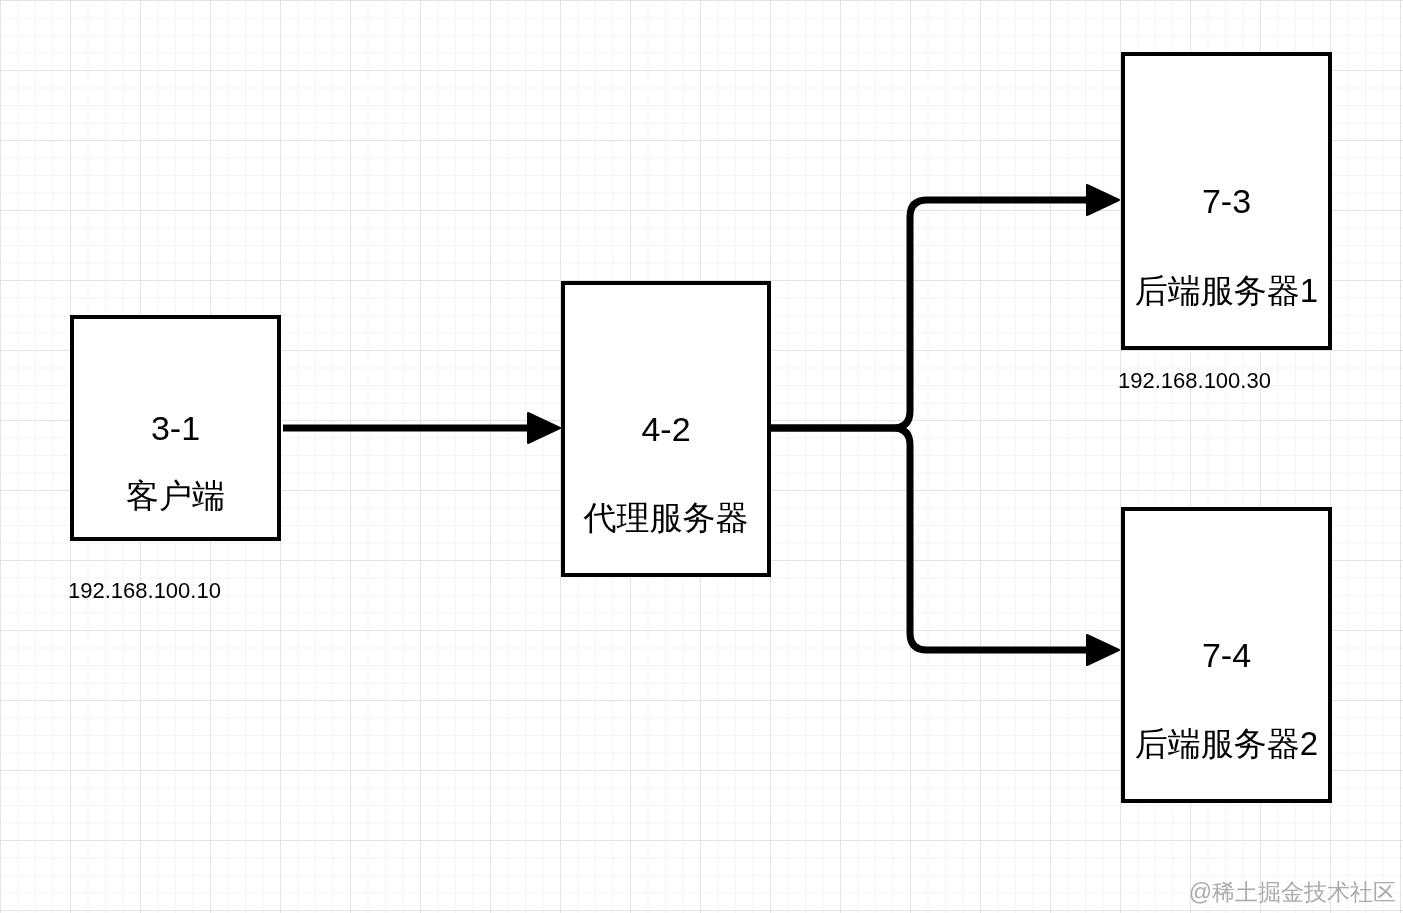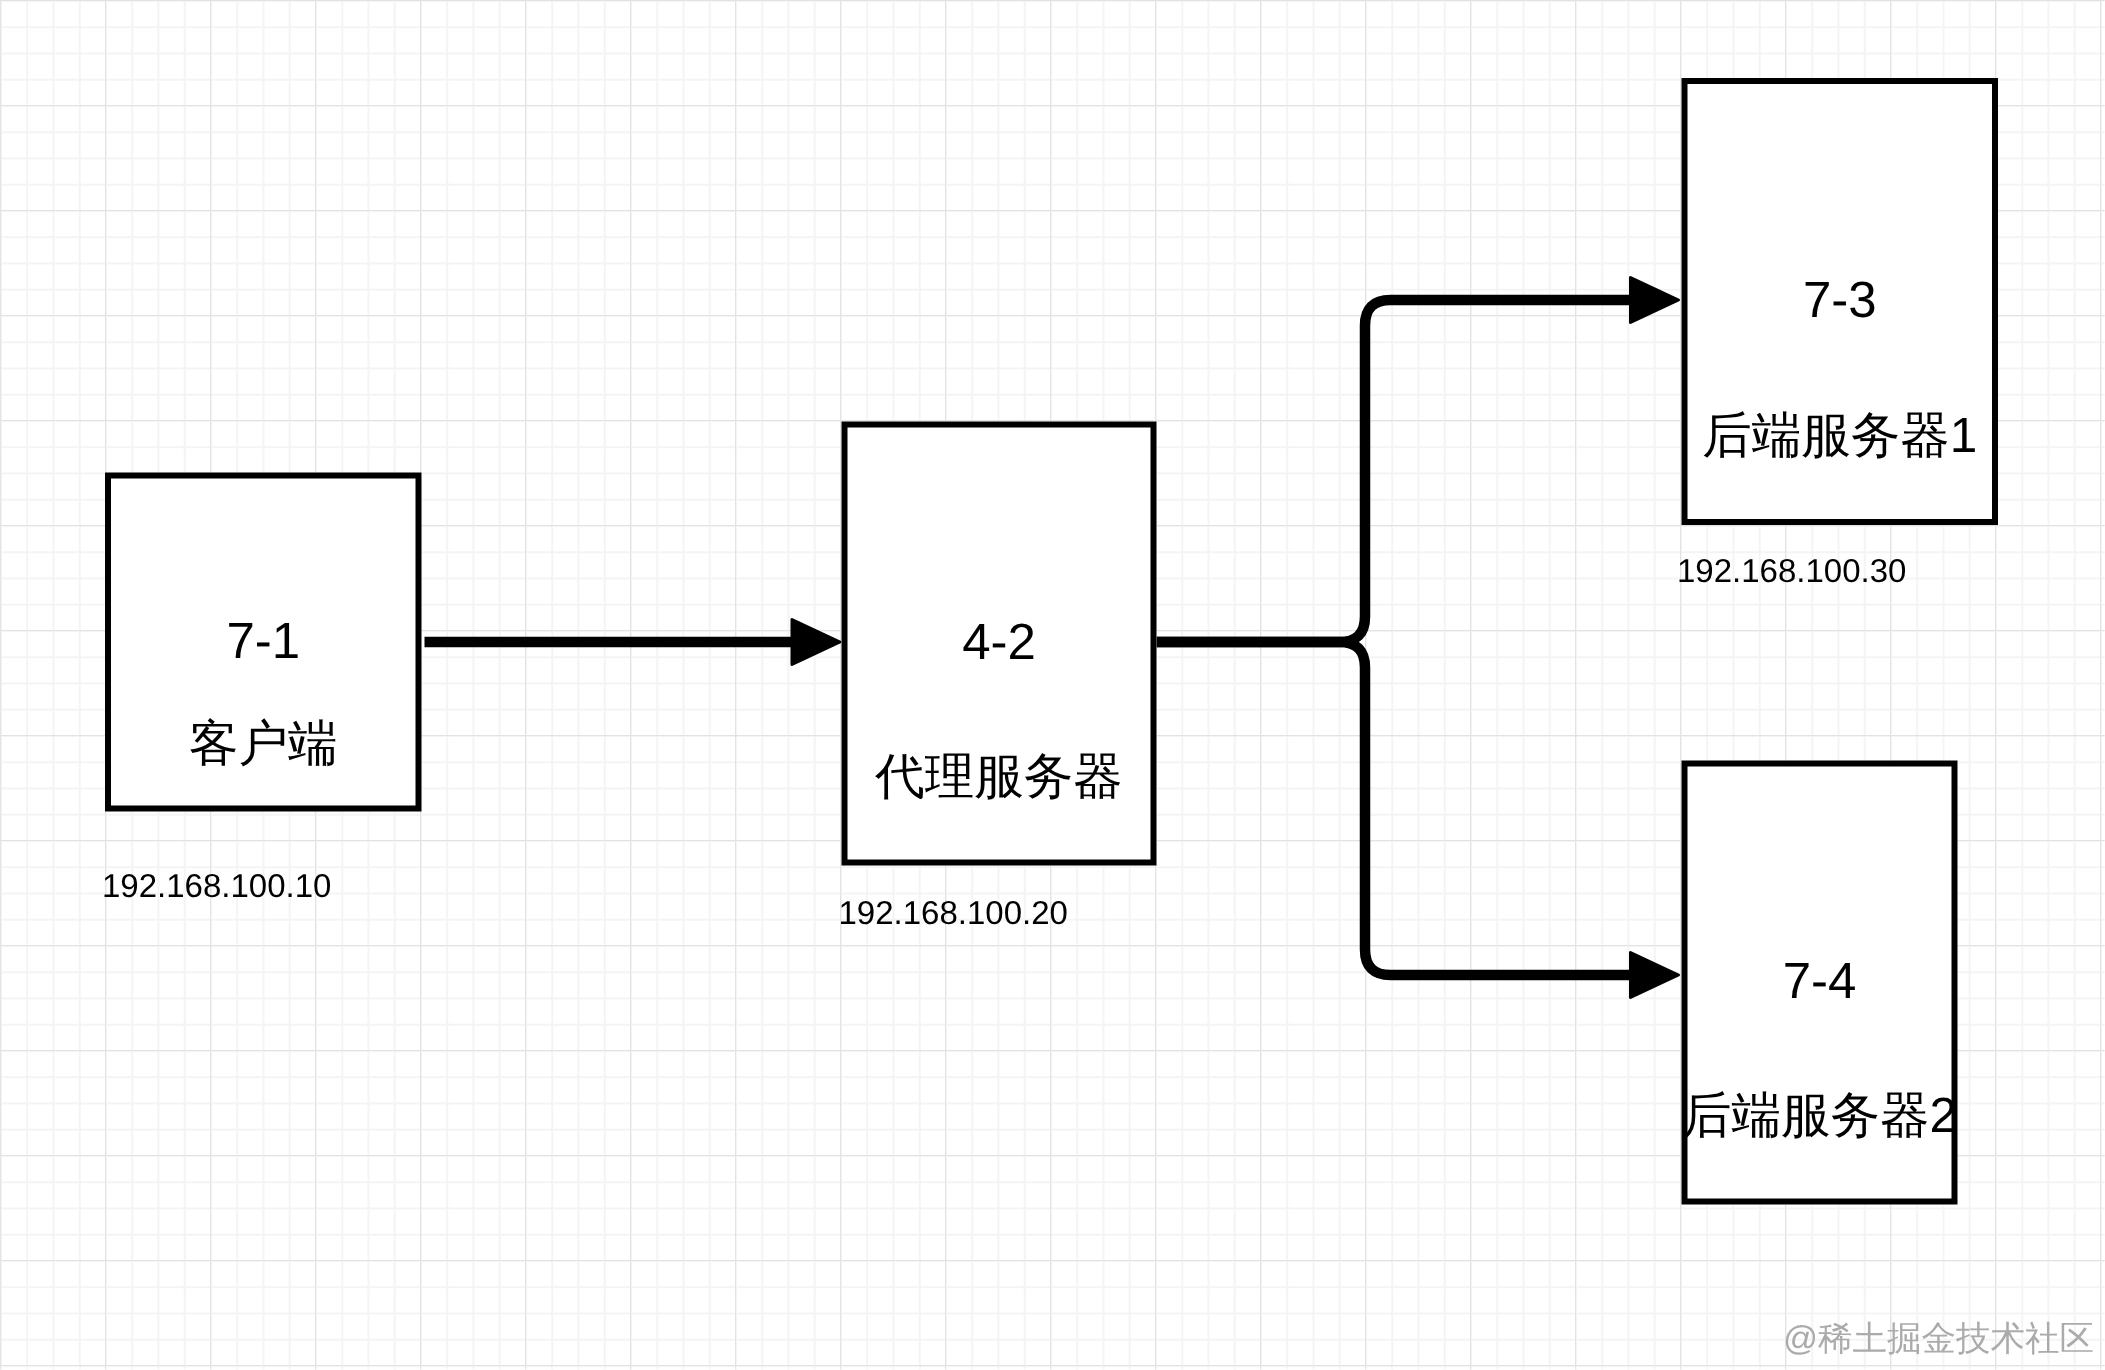--- a/index.html
+++ b/index.html
@@ -68,21 +68,21 @@
   }
   .ip-label {
     position: absolute;
     font-size: 22px;
     color: #000000;
     white-space: nowrap;
   }
   #node-client   { left: 70px;   top: 315px; width: 211px; height: 226px; }
   #node-proxy    { left: 561px;  top: 281px; width: 210px; height: 296px; }
   #node-backend1 { left: 1121px; top: 52px;  width: 211px; height: 298px; }
-  #node-backend2 { left: 1121px; top: 507px; width: 184px; height: 296px; }
+  #node-backend2 { left: 1121px; top: 507px; width: 211px; height: 296px; }
   #ip-client   { left: 68px;   top: 578px; }
   #ip-proxy    { left: 559px;  top: 596px; }
   #ip-backend1 { left: 1118px; top: 368px; }
   #ip-backend2 { left: 1118px; top: 824px; }
   .watermark {
     position: absolute;
     right: 7px;
     bottom: 5px;
     font-size: 23px;
     color: #ababab;
@@ -105,30 +105,29 @@
       <polygon points="1119,200 1087,185 1087,215"></polygon>
     </g>
 
     <g>
       <path d="M 771 428 L 893 428 Q 910 428 910 445 L 910 633 Q 910 650 927 650 L 1090 650"></path>
       <polygon points="1119,650 1087,635 1087,665"></polygon>
     </g>
   </svg>
 
   <div class="node" id="node-client">
-    <span class="title">7-1</span>
+    <span class="title">3-1</span>
     <span class="subtitle">客户端</span>
   </div>
   <div class="ip-label" id="ip-client">192.168.100.10</div>
 
   <div class="node" id="node-proxy">
     <span class="title">4-2</span>
     <span class="subtitle">代理服务器</span>
   </div>
-  <div class="ip-label" id="ip-proxy">192.168.100.20</div>
 
   <div class="node" id="node-backend1">
     <span class="title">7-3</span>
     <span class="subtitle">后端服务器1</span>
   </div>
   <div class="ip-label" id="ip-backend1">192.168.100.30</div>
 
   <div class="node" id="node-backend2">
     <span class="title">7-4</span>
     <span class="subtitle">后端服务器2</span>

